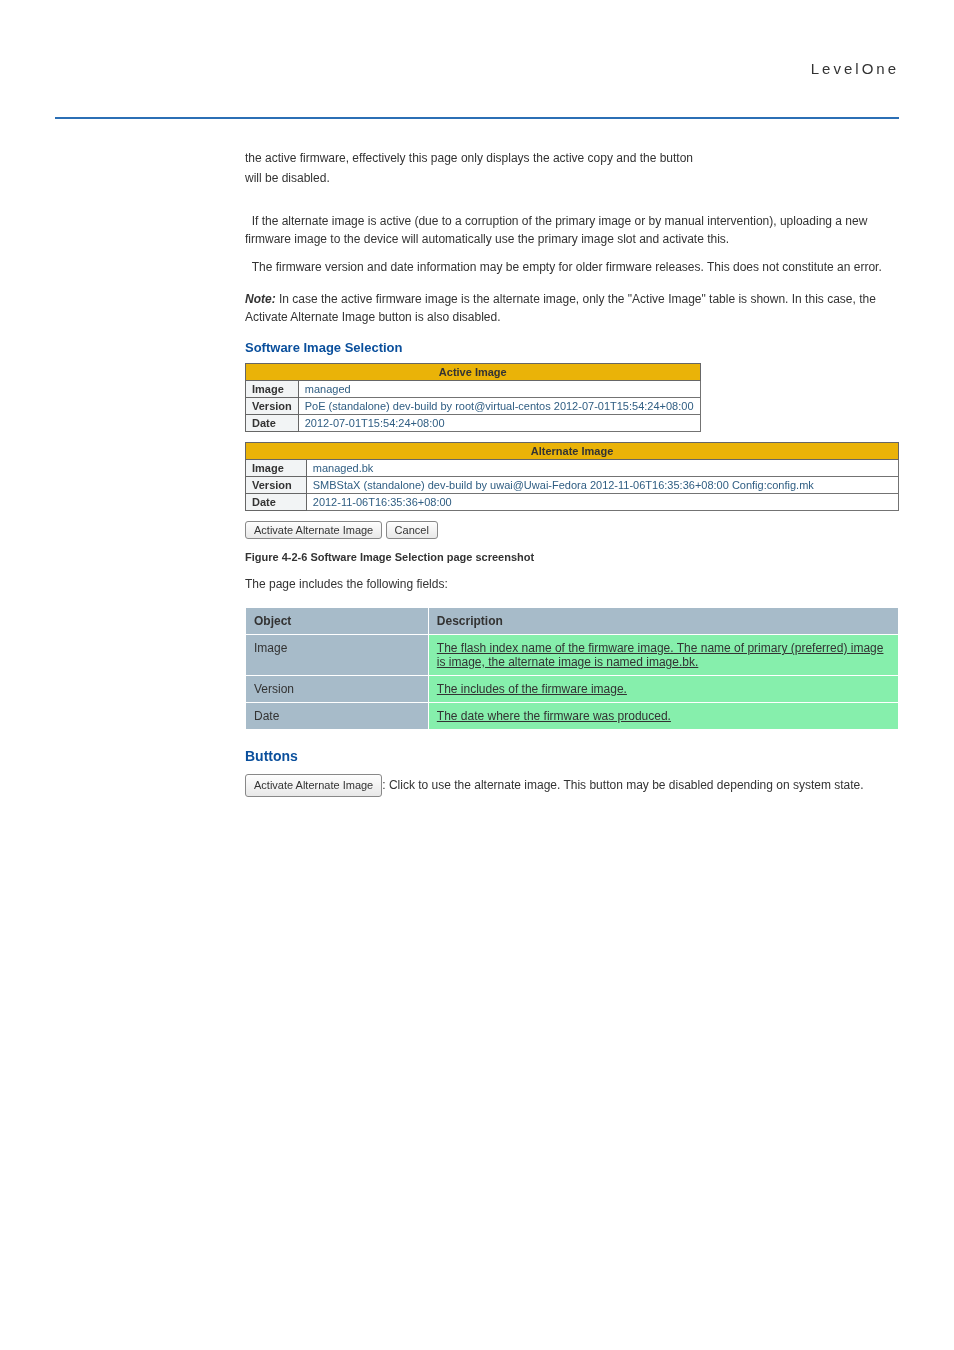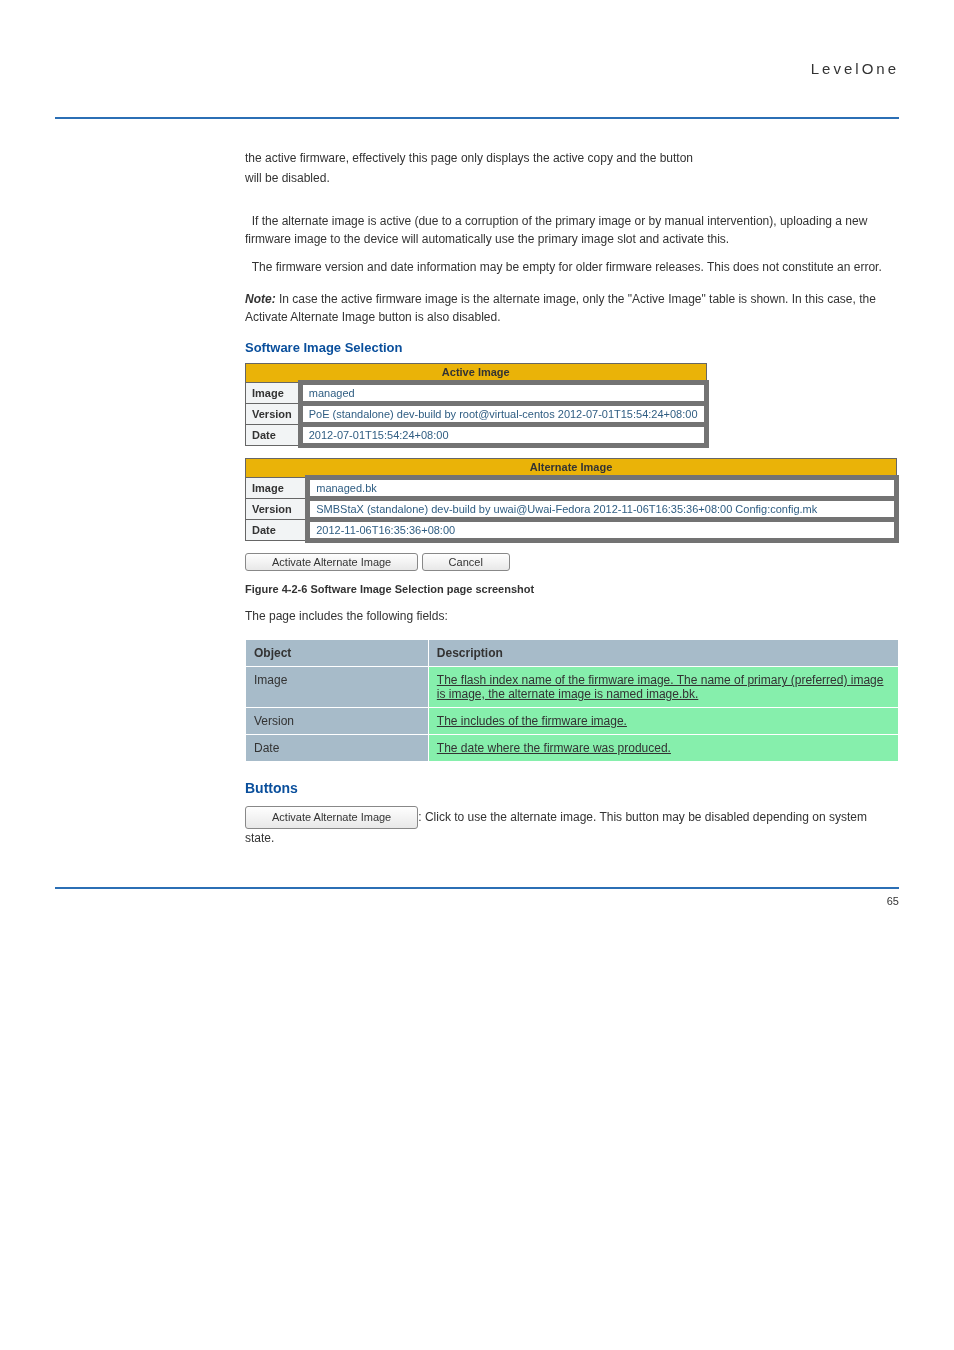--- a/index.html
+++ b/index.html
@@ -77,32 +77,32 @@
   .tbl td.lbl {
     background: #f2f4f5;
     font-weight: bold;
     border: 1px solid #666;
     padding: 2px 6px;
     white-space: nowrap;
   }
   .tbl td.val {
     background: #fff;
     color: #2f5d82;
-    border: 5px solid #737373;
+    border: 1px solid #737373;
     padding: 2px 6px;
     white-space: nowrap;
   }
   .tbl2 { margin-top: 10px; width: 100%; }
   .btnrow { margin-top: 10px; }
   .ui-btn {
     display: inline-block;
     border: 1px solid #888;
     border-radius: 3px;
     background: linear-gradient(#fefefe,#e8e8e8);
-    padding: 2px 26px;
+    padding: 2px 8px;
     font-size: 11px;
     color: #333;
     cursor: pointer;
   }
   
   .ptable {
     width: 100%;
     border-collapse: collapse;
     font-size: 12px;
     margin: 14px 0;
@@ -238,20 +238,13 @@
       </tr>
     </tbody>
       </table>
 
     <div class="h2">Buttons</div>
     <div class="para">
       <span class="ui-btn" style="cursor:default">Activate Alternate Image</span><span>: Click to use the alternate image. This button may be disabled depending on system state.</span>
     </div>
   </div>
 
-  <div class="footer">
-    <div class="footer-line2"></div>
-    <div class="footer-txt">
-      <span></span>
-      <span>65</span>
-    </div>
-  </div>
 </div>
 
 </body></html>

